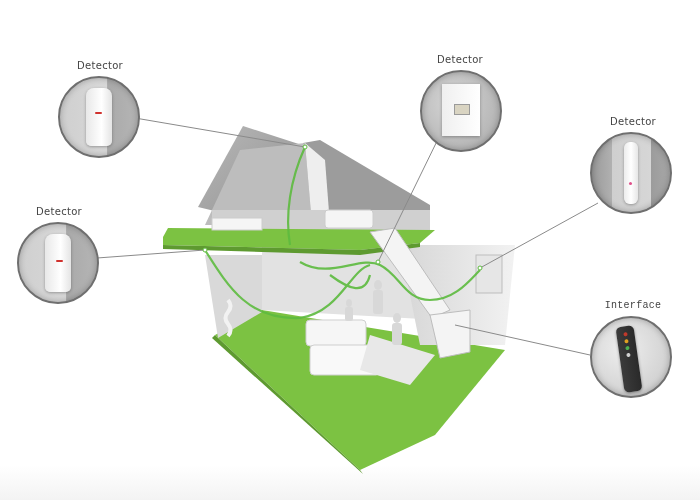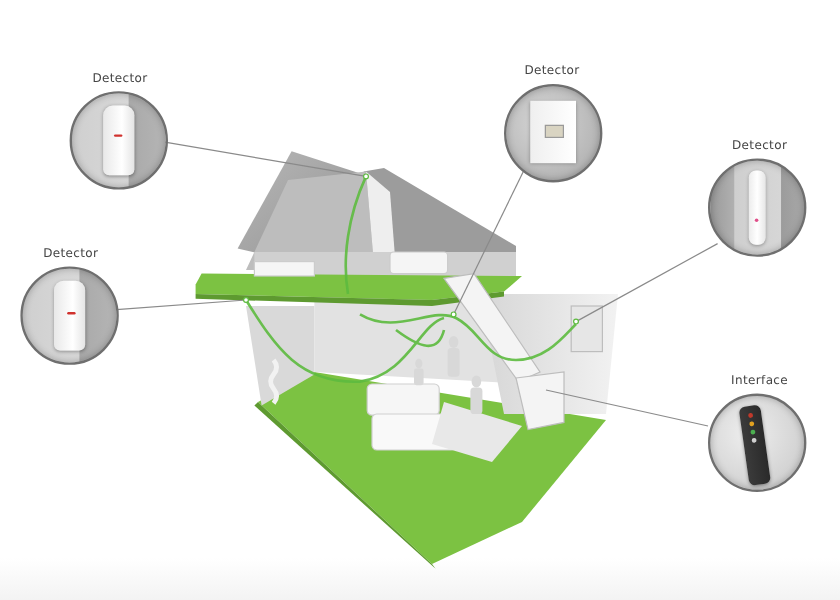--- a/index.html
+++ b/index.html
@@ -131,21 +131,21 @@
 
   <div class="callout" style="left:588px;top:114px;width:90px;height:100px;">
     <div class="callout-label" style="top:2px;">Detector</div>
     <div class="lens" style="left:2px;top:18px;width:78px;height:78px;background:linear-gradient(90deg,#9a9a9a 0%,#b0b0b0 25%,#cfcfcf 26%,#d6d6d6 75%,#9c9c9c 76%,#a8a8a8 100%);">
       <div style="position:absolute;left:32px;top:8px;width:14px;height:62px;border-radius:6px;background:linear-gradient(90deg,#ececec,#ffffff,#e6e6e6);box-shadow:0 1px 3px rgba(0,0,0,0.3);">
         <div style="position:absolute;left:5px;top:40px;width:3px;height:3px;background:#e0508a;border-radius:50%;"></div>
       </div>
     </div>
   </div>
 
-  <div class="callout" style="left:588px;top:310px;width:90px;height:100px;">
+  <div class="callout" style="left:588px;top:298px;width:90px;height:100px;font-family:Liberation Mono, monospace;">
     <div class="callout-label" style="top:2px;">Interface</div>
     <div class="lens" style="left:2px;top:18px;width:78px;height:78px;background:radial-gradient(circle at 40% 40%,#eeeeee,#c6c6c6);">
       <div style="position:absolute;left:28px;top:8px;width:18px;height:66px;border-radius:5px;background:linear-gradient(90deg,#3b3b3b,#2a2a2a);transform:rotate(-8deg);box-shadow:0 1px 3px rgba(0,0,0,0.4);">
         <div style="position:absolute;left:7px;top:6px;width:4px;height:4px;border-radius:50%;background:#c0392b;"></div>
         <div style="position:absolute;left:7px;top:13px;width:4px;height:4px;border-radius:50%;background:#e0a020;"></div>
         <div style="position:absolute;left:7px;top:20px;width:4px;height:4px;border-radius:50%;background:#4caf50;"></div>
         <div style="position:absolute;left:7px;top:27px;width:4px;height:4px;border-radius:50%;background:#cfcfcf;"></div>
       </div>
     </div>
   </div>

